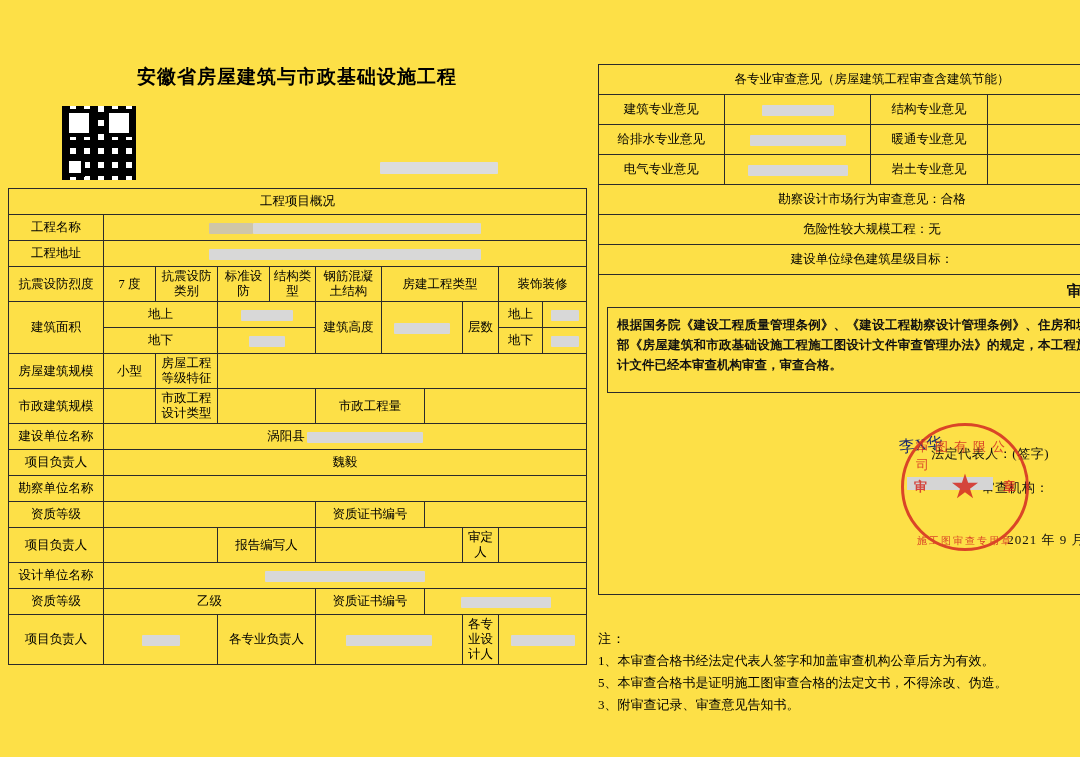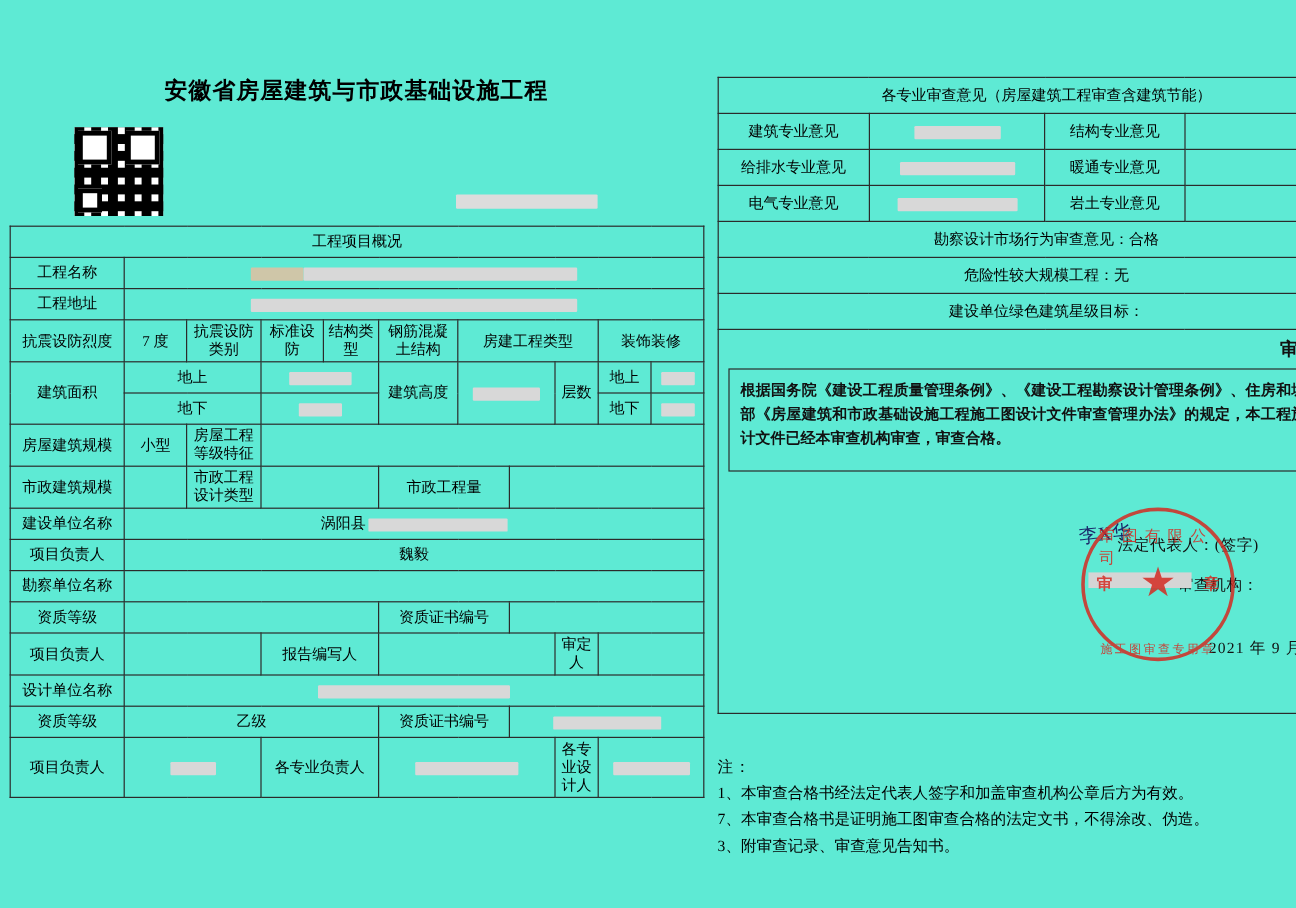--- a/index.html
+++ b/index.html
@@ -7,21 +7,21 @@
     margin: 0; padding: 0;
     width: 1080px; height: 757px;
     background: #ffffff;
     font-family: "Liberation Serif", serif;
     color: #111;
   }
   #page {
     position: relative;
     width: 1080px; height: 757px;
     overflow: hidden;
-    background: #5eead4;
+    background: #fde047;
   }
 
   
   #left-col {
     position: absolute;
     left: 8px; top: 60px;
     width: 578px;
   }
   .doc-title {
     text-align: center;
@@ -445,17 +445,17 @@
         <div class="mid-right">章</div>
         <div class="star">★</div>
         <div class="arc-bottom">施工图审查专用章</div>
       </div>
     </div>
   </div>
 
   <div id="notes">
     <div class="n0">注：</div>
     <div>1、本审查合格书经法定代表人签字和加盖审查机构公章后方为有效。</div>
-    <div>7、本审查合格书是证明施工图审查合格的法定文书，不得涂改、伪造。</div>
+    <div>5、本审查合格书是证明施工图审查合格的法定文书，不得涂改、伪造。</div>
     <div>3、附审查记录、审查意见告知书。</div>
   </div>
 
 </div>
 
 </body></html>

